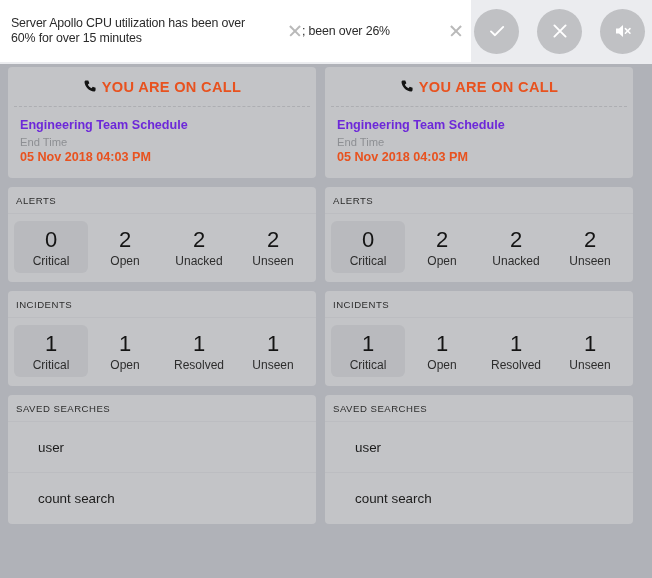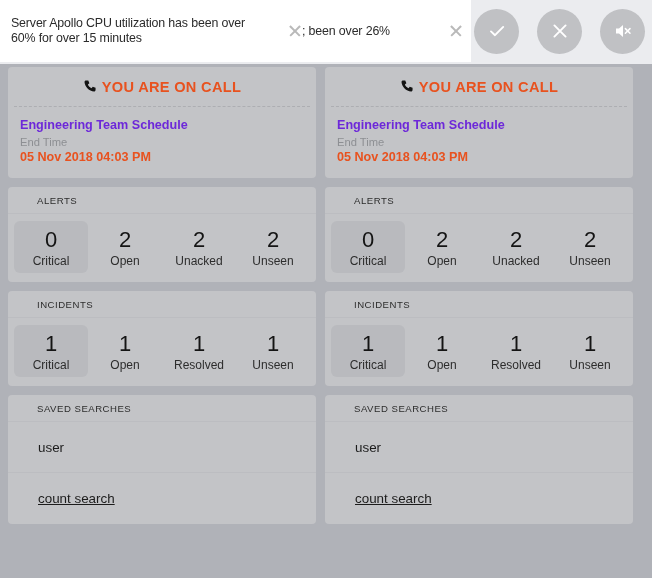--- a/index.html
+++ b/index.html
@@ -214,21 +214,21 @@
     font-weight: 700;
     color: #e8521f;
     line-height: 16px;
   }
 
   
   .card-head {
     height: 27px;
     display: flex;
     align-items: center;
-    padding-left: 29px;
+    padding-left: 8px;
     font-size: 9.6px;
     letter-spacing: 0.5px;
     color: #2d2d2d;
     border-bottom: 1px solid #bcbdc1;
     box-sizing: border-box;
   }
 
   .stats-row {
     display: flex;
     align-items: stretch;
@@ -266,21 +266,21 @@
   .search-item {
     height: 51px;
     display: flex;
     align-items: center;
     padding-left: 30px;
     font-size: 13.4px;
     color: #1c1c1c;
     box-sizing: border-box;
     border-bottom: 1px solid #bcbdc1;
   }
-  .search-item.last { border-bottom: none; text-decoration: underline; }
+  .search-item.last { border-bottom: none; }
 </style>
 </head>
 <body>
 
 <div id="app">
 
   <div class="toastbar">
 
     <div class="toast-stack">
 

